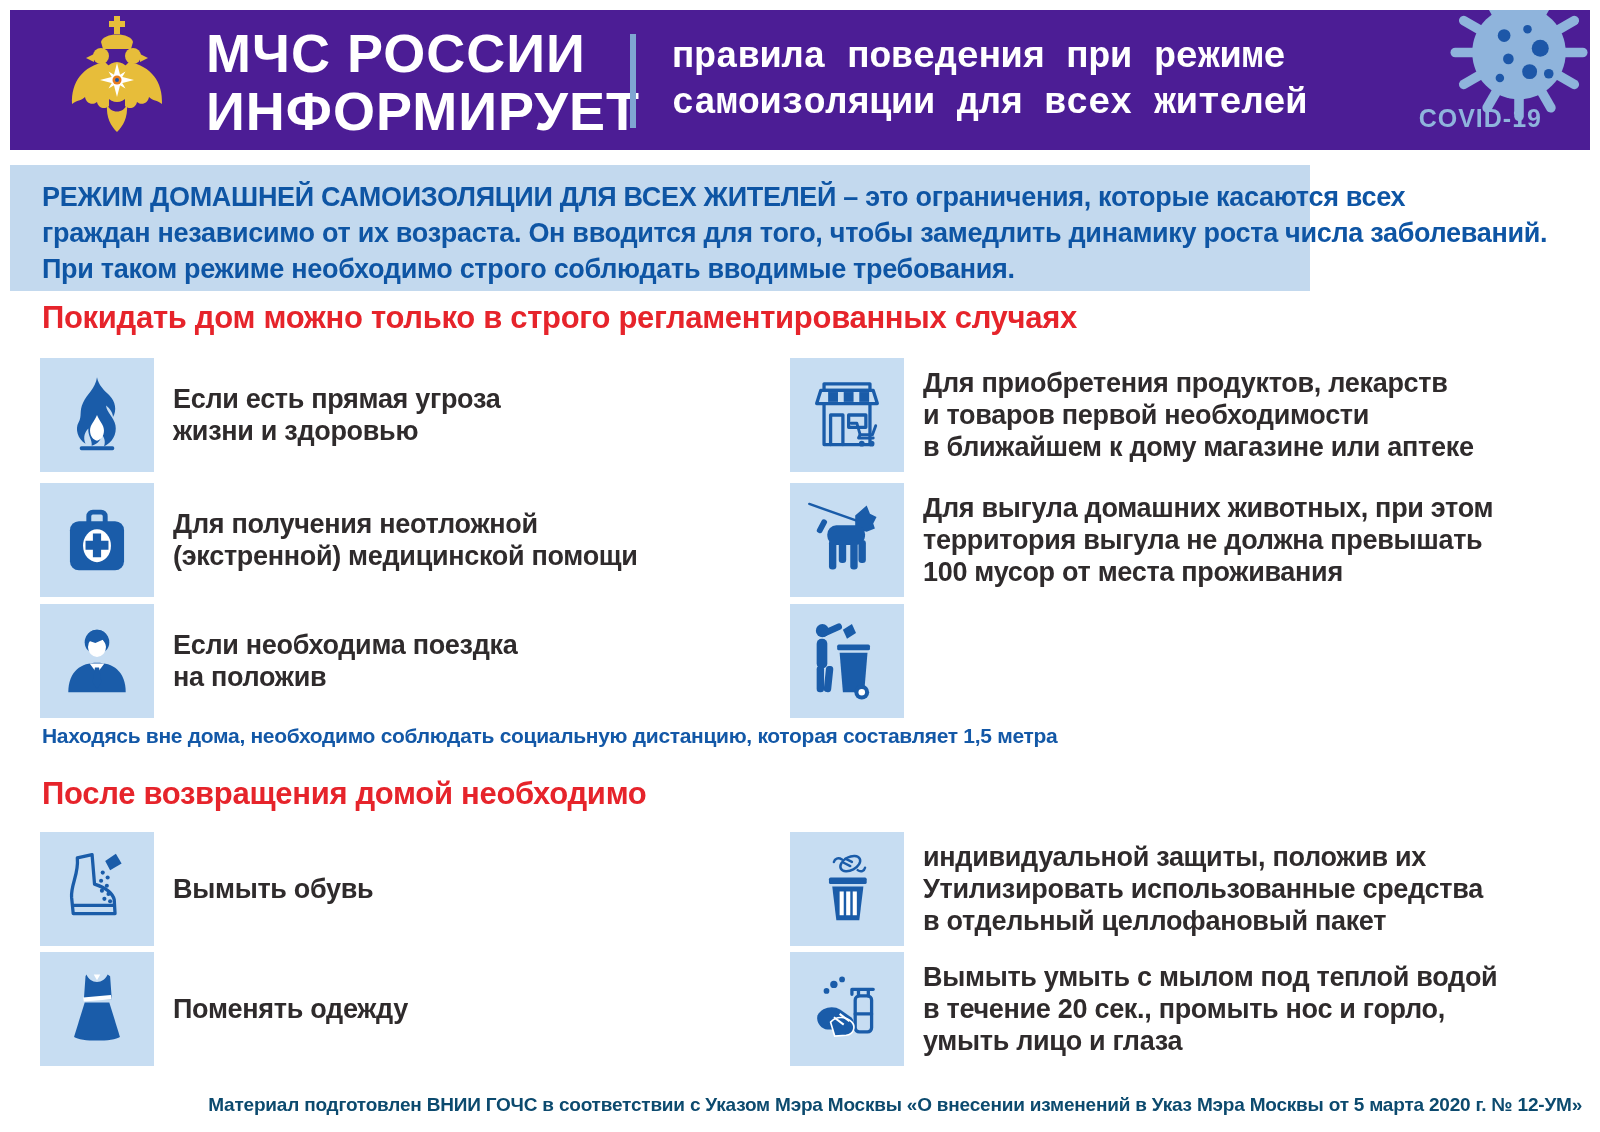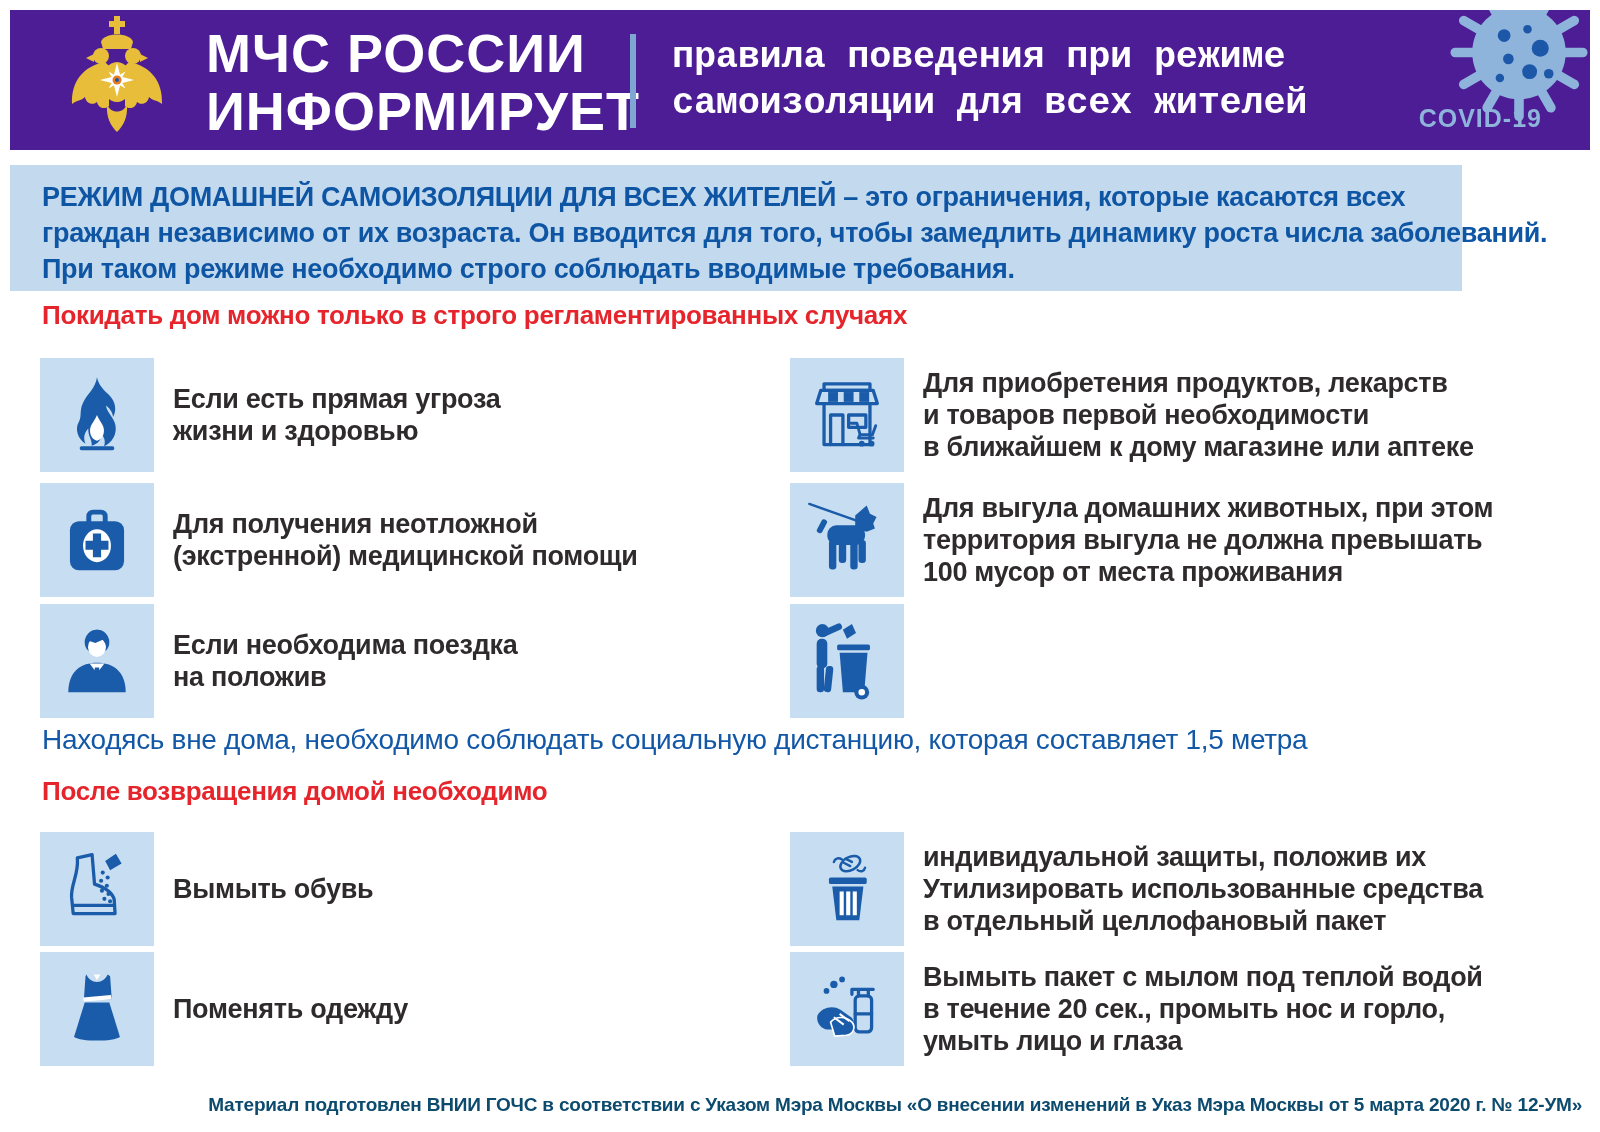--- a/index.html
+++ b/index.html
@@ -7,25 +7,25 @@
         font-family:"Liberation Sans",sans-serif;}
   
   .header{position:absolute;left:10px;top:10px;width:1580px;height:140px;background:#4c1d95;overflow:hidden;}
   .emblem{position:absolute;left:46px;top:4px;width:122px;height:130px;}
   .org{position:absolute;left:196px;top:14px;color:#ffffff;font-weight:bold;font-size:54px;line-height:58px;letter-spacing:1px;}
   .hdr-divider{position:absolute;left:620px;top:24px;width:6px;height:94px;background:#7fa6d2;}
   .hdr-title{position:absolute;left:662px;top:24px;color:#ffffff;font-weight:bold;font-size:37px;line-height:46px;letter-spacing:-0.3px;font-family:Liberation Mono, monospace;}
   .covid{position:absolute;right:48px;top:94px;color:#8fb4dc;font-weight:bold;font-size:25px;letter-spacing:1px;}
   .virus{position:absolute;right:-14px;top:-34px;width:170px;height:170px;}
   
-  .intro{position:absolute;left:10px;top:165px;width:1452px;height:126px;background:#c3d9ee;box-sizing:border-box;
+  .intro{position:absolute;left:10px;top:165px;width:1300px;height:126px;background:#c3d9ee;box-sizing:border-box;
          padding:14px 0 0 32px;color:#0e55a4;font-weight:bold;font-size:27px;line-height:36px;letter-spacing:-0.3px;white-space:nowrap;}
   
-  .h-red{position:absolute;left:42px;color:#e6242b;font-weight:bold;font-size:26px;white-space:nowrap;letter-spacing:-0.3px;}
-  .h-blue{position:absolute;left:42px;color:#1358a7;font-weight:normal;font-size:28px;white-space:nowrap;letter-spacing:-0.3px;}
+  .h-red{position:absolute;left:42px;color:#e6242b;font-weight:bold;font-size:31px;white-space:nowrap;letter-spacing:-0.3px;}
+  .h-blue{position:absolute;left:42px;color:#1358a7;font-weight:bold;font-size:21px;white-space:nowrap;letter-spacing:-0.3px;}
   
   .item{position:absolute;display:flex;align-items:center;gap:19px;height:114px;}
   .tile{width:114px;height:114px;background:#c7ddf2;display:flex;align-items:center;justify-content:center;flex:0 0 auto;}
   .icon{width:82px;height:82px;display:block;}
   .item-text{color:#2f2b2c;font-weight:bold;font-size:27px;line-height:32px;letter-spacing:-0.3px;white-space:nowrap;}
   
   .footer{position:absolute;left:10px;top:1094px;width:1572px;text-align:right;color:#0c4a6e;
           font-weight:bold;font-size:19px;letter-spacing:-0.2px;white-space:nowrap;}
   
   .ib{fill:#1a5ca9;}
@@ -298,21 +298,21 @@
           <circle cx="34" cy="20" r="4.5"></circle>
             <circle cx="44" cy="14" r="3.5"></circle>
             <circle cx="25" cy="28" r="3.5"></circle>
         </g>
         <path class="ib" d="M14 58c5-10 19-13 28-7l13 9c6 5 3 15-5 15H26c-8-1-14-9-12-17z"></path>
         <path class="ib" d="M30 66c7-8 19-7 26 0 5 6 2 15-7 16l-14 1z" stroke="#ffffff" stroke-width="2"></path>
         <path d="M34 60l12 9M41 56l12 9" stroke="#ffffff" stroke-width="2.5" fill="none"></path>
       </svg>
     </div>
     <div class="item-text">
-      <div>Вымыть пакет с мылом под теплой водой</div>
+      <div>Вымыть умыть с мылом под теплой водой</div>
       <div>в течение 20 сек., промыть нос и горло,</div>
       <div>умыть лицо и глаза</div>
     </div>
   </div>
 
   <div class="footer">Материал подготовлен ВНИИ ГОЧС в соответствии с Указом Мэра Москвы «О внесении изменений в Указ Мэра Москвы от 5 марта 2020 г. № 12-УМ»</div>
 
 </div>
 
 </body></html>

